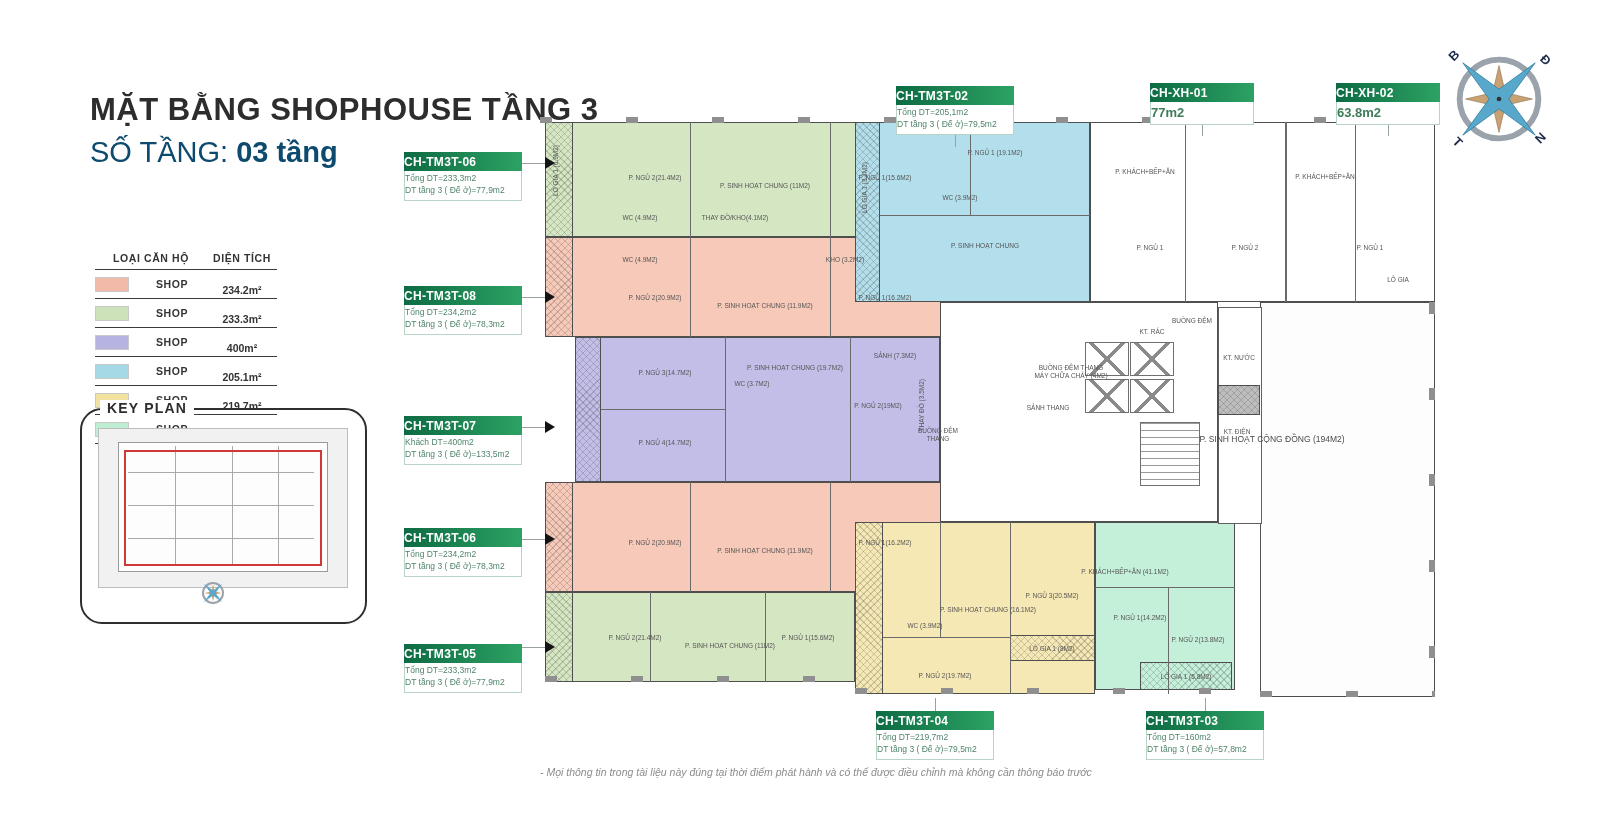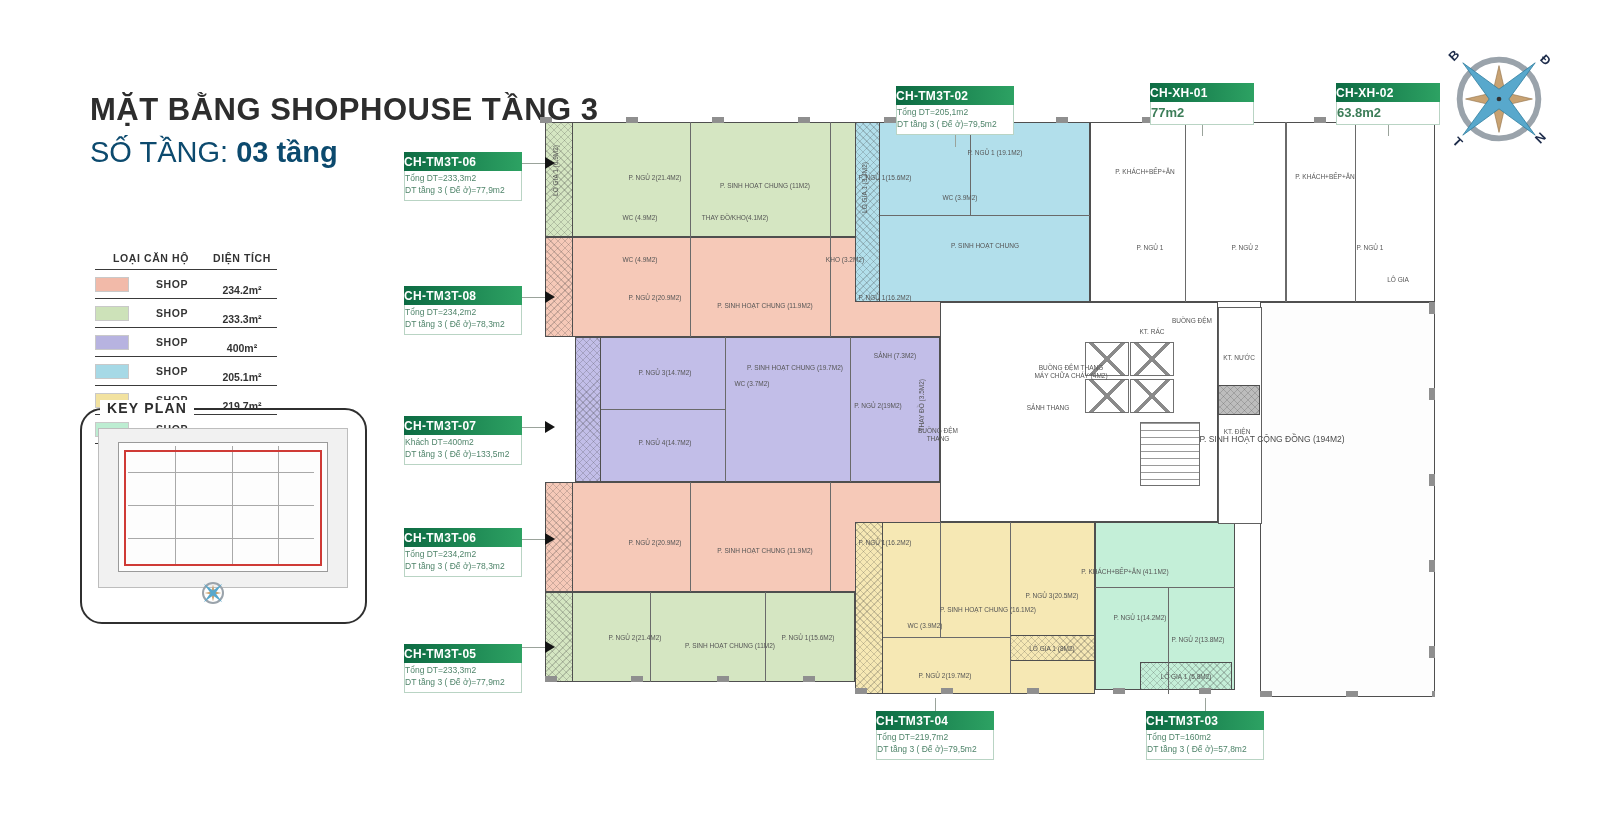--- a/index.html
+++ b/index.html
@@ -334,13 +334,14 @@
 <div class="arrow-r" style="left:545px;top:533px;"></div>
 <div class="lead" style="left:522px;top:647px;width:23px;height:1px;"></div>
 <div class="arrow-r" style="left:545px;top:641px;"></div>
 <div class="lead" style="left:955px;top:131px;width:1px;height:16px;"></div>
 <div class="lead" style="left:1202px;top:120px;width:1px;height:16px;"></div>
 <div class="lead" style="left:1388px;top:120px;width:1px;height:16px;"></div>
 <div class="lead" style="left:935px;top:698px;width:1px;height:13px;"></div>
 <div class="lead" style="left:1205px;top:698px;width:1px;height:13px;"></div>
 
 <div class="abs notes">
+  <div>- Mọi thông tin trong tài liệu này đúng tại thời điểm phát hành và có thể được điều chỉnh mà không cần thông báo trước</div>
 </div>
 
 </body></html>

